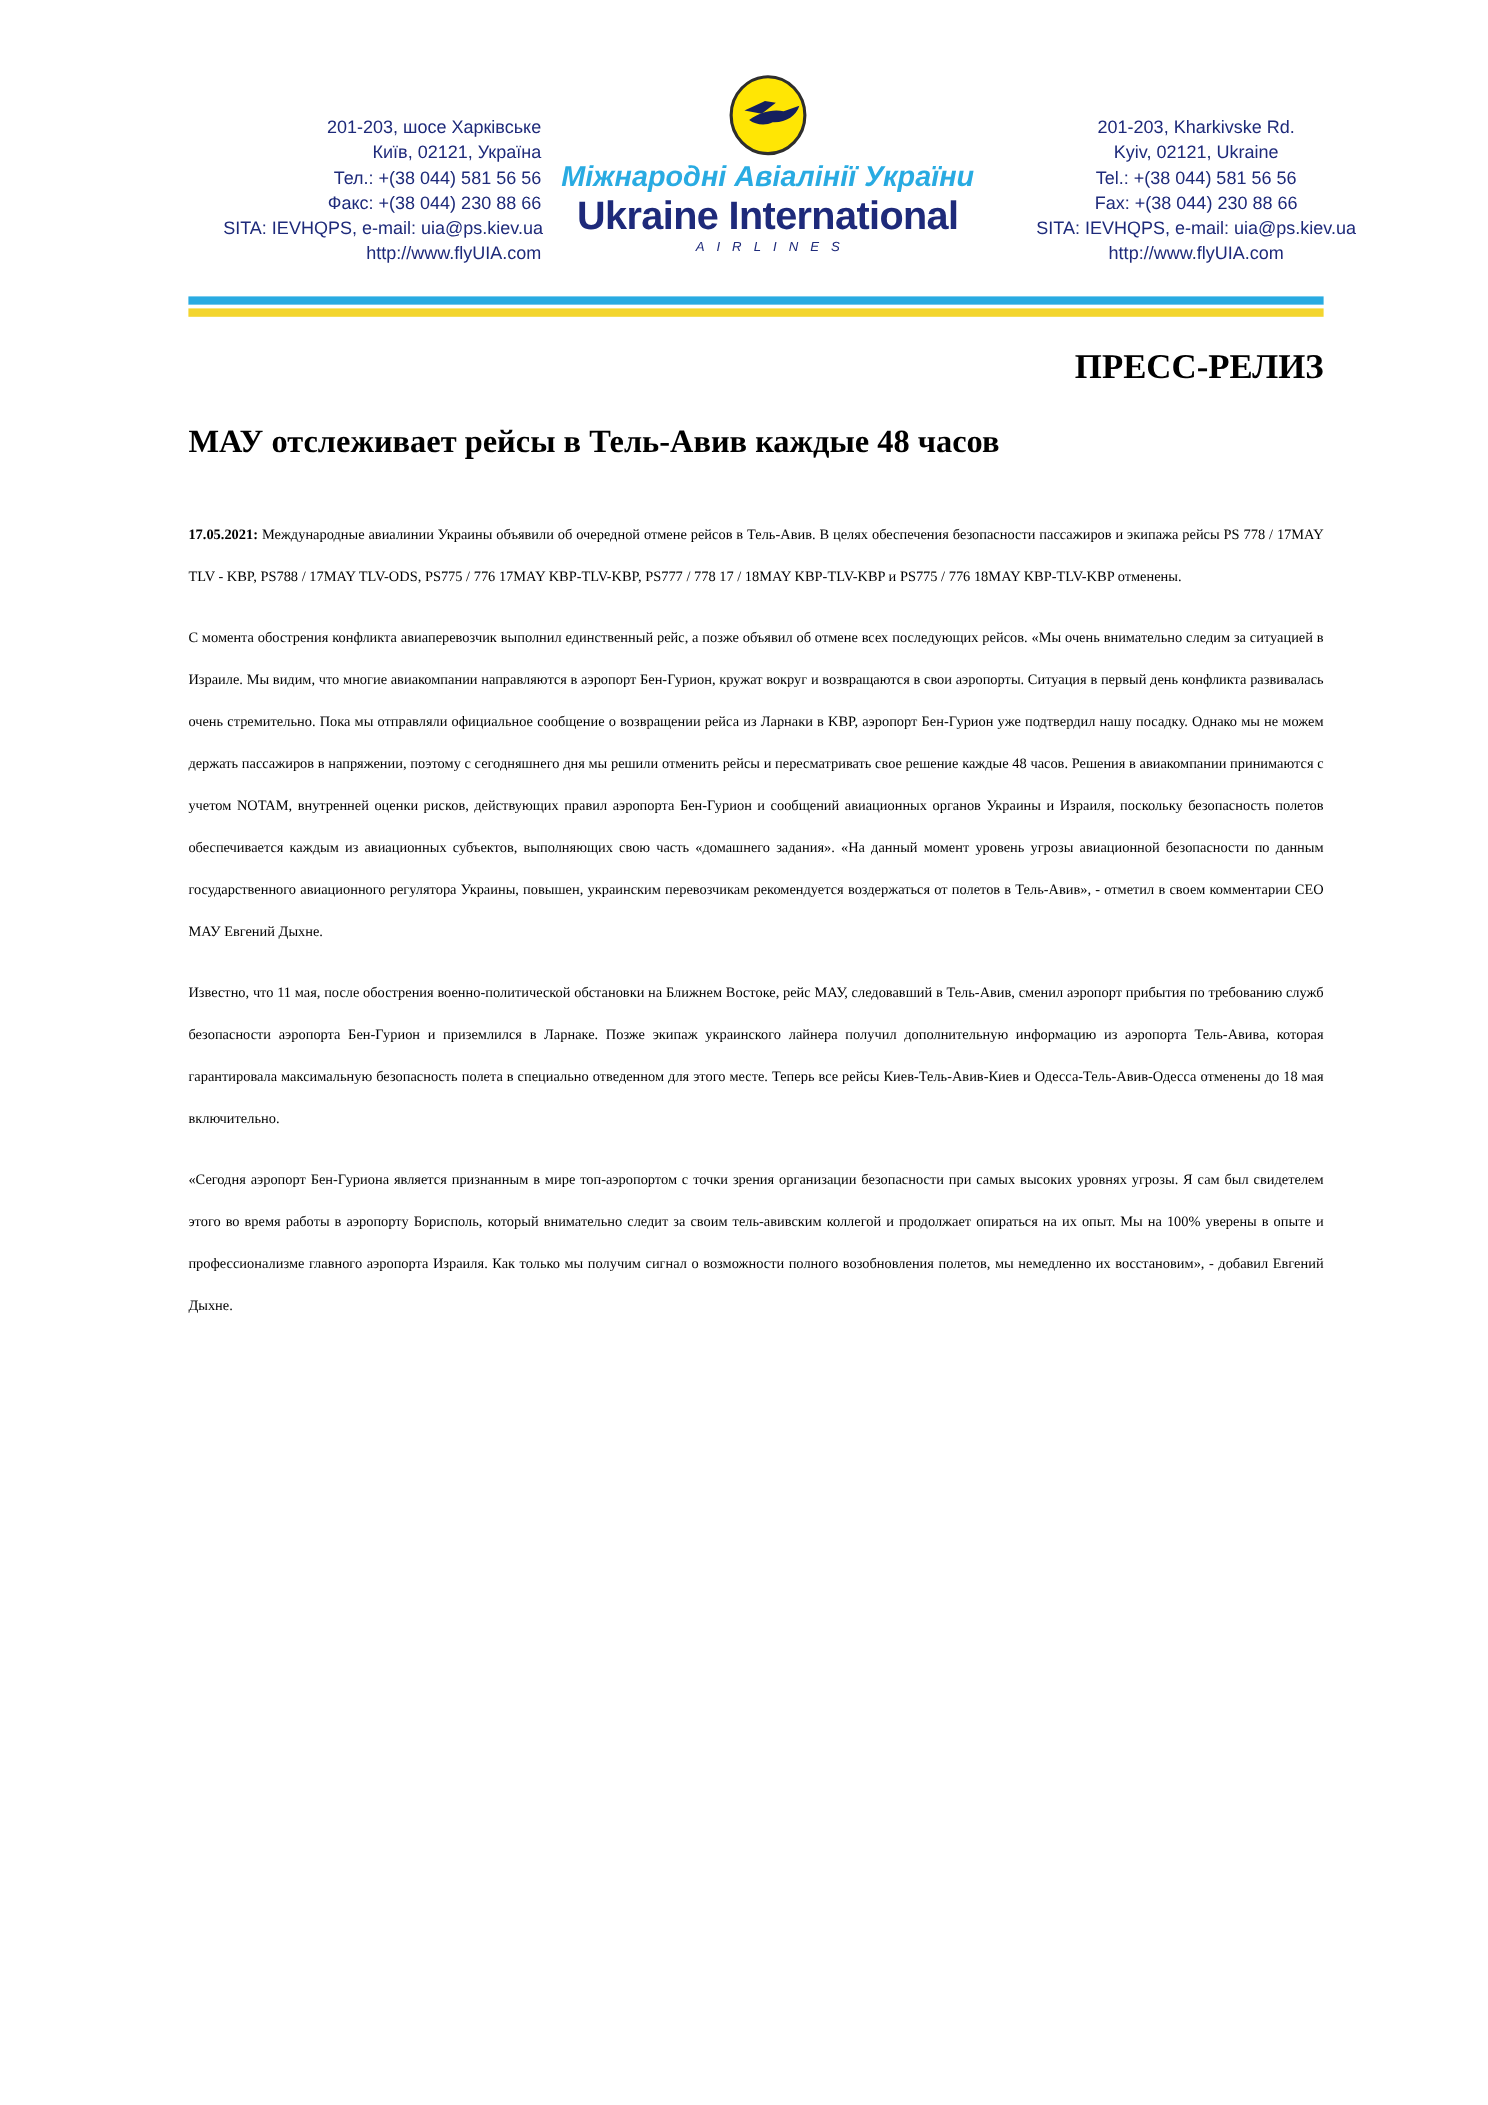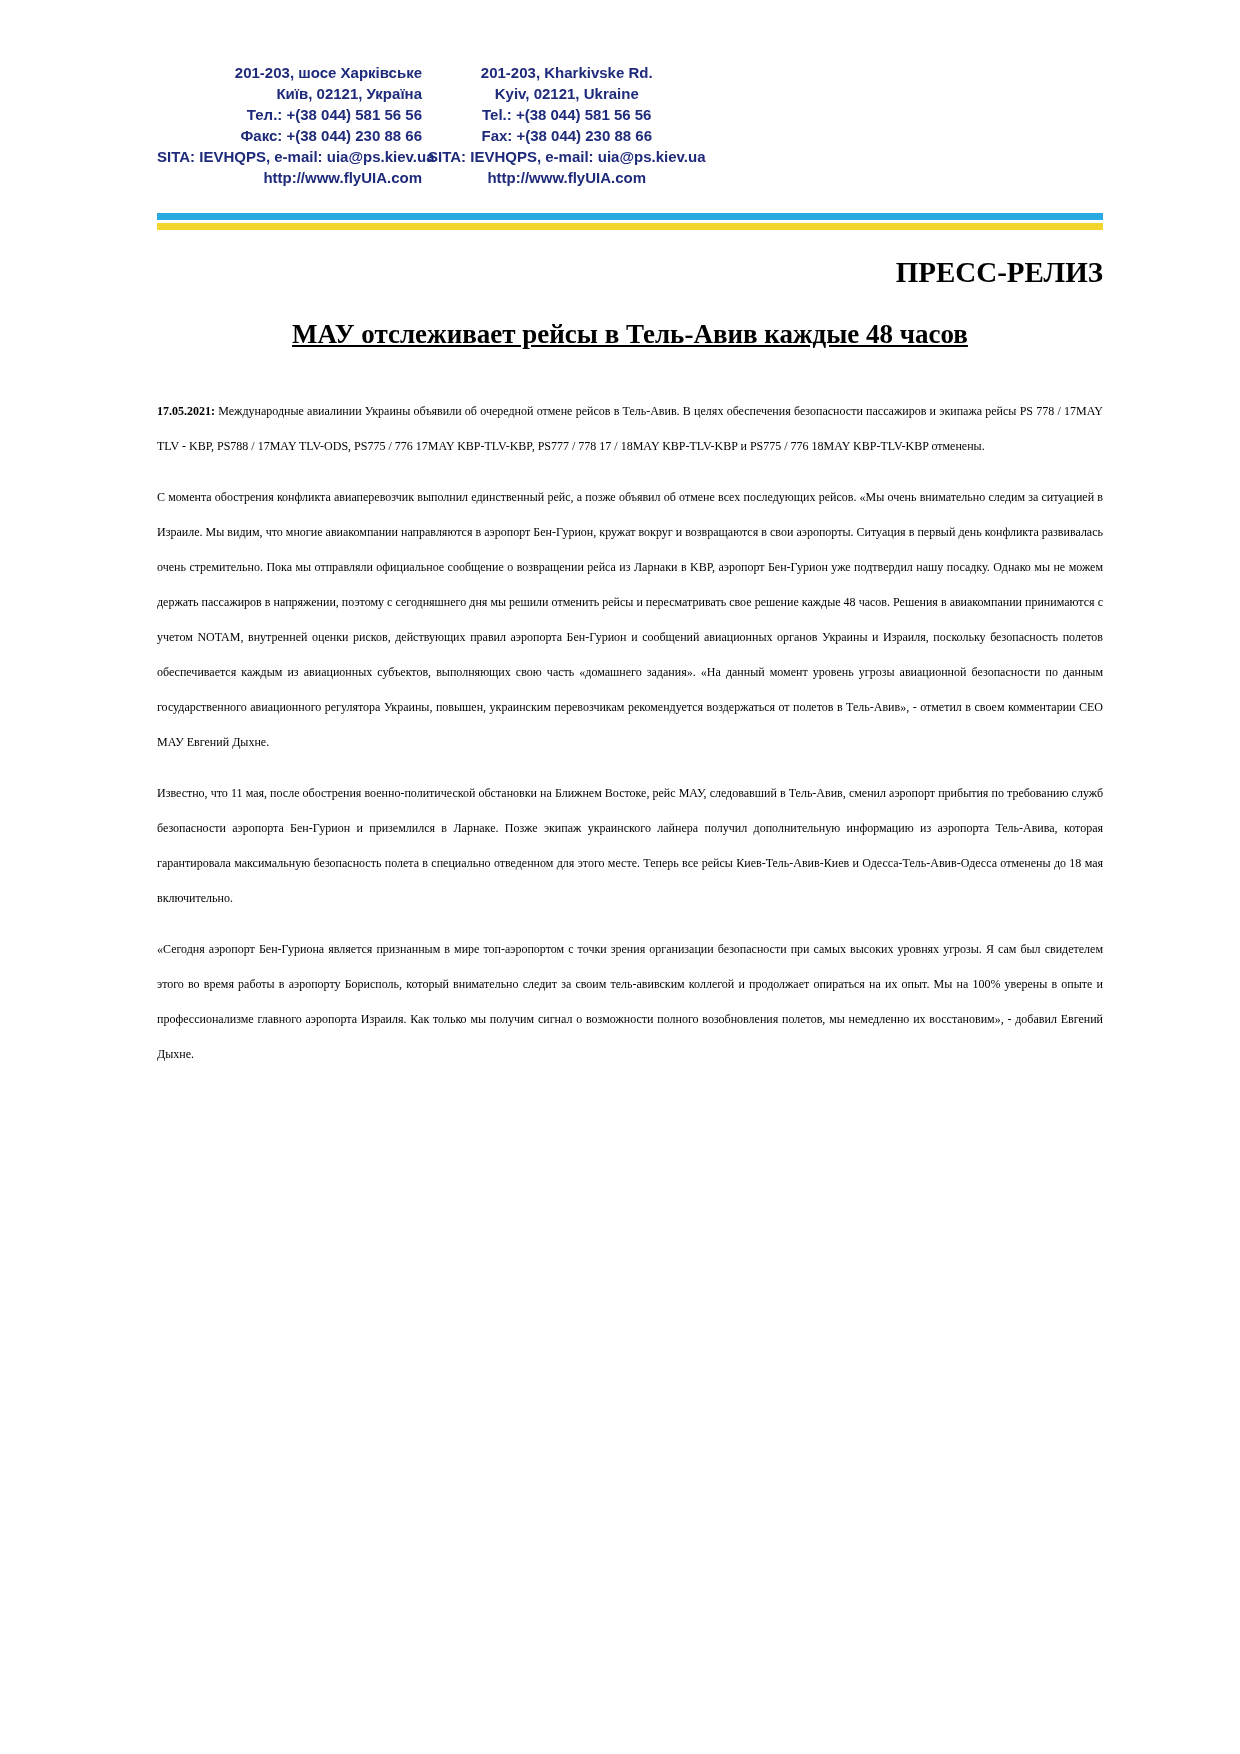--- a/index.html
+++ b/index.html
@@ -1,39 +1,39 @@
 <!DOCTYPE html>
 <html><head>
 <meta charset="utf-8">
 <style>
   html,body{margin:0;padding:0;background:#ffffff;}
   body{width:1240px;height:1754px;position:relative;font-family:"Liberation Serif",serif;color:#000;}
   .page{width:1240px;min-height:1754px;background:#fff;box-sizing:border-box;padding-top:62px;}
 
   
   .header{display:flex;align-items:flex-end;box-sizing:border-box;padding:0 110px 0 157px;}
-  .addr{font-family:"Liberation Sans",sans-serif;font-weight:bold;font-size:15px;line-height:21px;color:#1e2a7a;white-space:nowrap;}
+  .addr{font-family:"Liberation Sans",sans-serif;font-weight:normal;font-size:15px;line-height:21px;color:#1e2a7a;white-space:nowrap;margin-left:29px;}
   .addr-left{text-align:right;flex:0 0 auto;width:265px;}
   .addr-right{text-align:center;flex:0 0 auto;padding-left:6px;}
   .brandcol{flex:1 1 auto;display:flex;flex-direction:column;align-items:center;padding-bottom:10px;}
   .logo-wrap{line-height:0;margin-bottom:4px;}
   .brand-ua{font-family:"Liberation Sans",sans-serif;font-weight:bold;font-style:italic;font-size:24px;line-height:28px;color:#29abe2;white-space:nowrap;}
   .brand-en{font-family:"Liberation Sans",sans-serif;font-weight:bold;font-size:33px;line-height:36px;letter-spacing:-0.5px;color:#1e2a7a;white-space:nowrap;}
   .brand-sub{font-family:"Liberation Sans",sans-serif;font-style:italic;font-size:11px;color:#1e2a7a;letter-spacing:10px;margin-top:2px;padding-left:10px;white-space:nowrap;}
 
   
   .divider{margin:25px 137px 0 157px;}
   .bar-cyan{height:7px;background:#29abe2;}
   .bar-gap{height:3px;background:#ffffff;}
   .bar-yellow{height:7px;background:#f3d52e;}
 
   
   .content{box-sizing:border-box;padding:0 137px 0 157px;}
   .title{font-size:29px;font-weight:bold;text-align:right;margin:26px 0 0 0;}
-  .subtitle{font-size:27px;font-weight:bold;text-align:center;margin:30px 0 0 0;text-decoration:underline;}
+  .subtitle{font-size:27px;font-weight:bold;margin:30px 0 0 0;}
   .bodytext{margin-top:44px;}
   .bodytext p{font-size:12px;line-height:35px;text-align:justify;margin:0 0 16px 0;}
   .bodytext p:last-child{margin-bottom:0;}
   .lead{font-weight:bold;}
 </style>
 </head>
 <body>
 
 <div class="page">
 
@@ -41,20 +41,32 @@
 
     <div class="addr addr-left">
       <div>201-203, шосе Харківське</div>
       <div>Київ, 02121, Україна</div>
       <div>Тел.:  +(38 044) 581 56 56</div>
       <div>Факс: +(38 044) 230 88 66</div>
       <div>SITA: IEVHQPS, e-mail: uia@ps.kiev.ua</div>
       <div>http://www.flyUIA.com</div>
     </div>
 
+    <div class="brandcol">
+      <div class="logo-wrap">
+        <svg width="66" height="68" viewBox="0 0 100 104" aria-hidden="true">
+          <ellipse cx="50" cy="52" rx="47" ry="49" fill="#ffe604" stroke="#2e2e2e" stroke-width="4"></ellipse>
+          <path d="M20,46 L46,34 L60,36 L42,50 Z" fill="#141f5e"></path>
+          <path d="M26,58 C40,48 56,44 70,47 L90,40 C86,53 72,62 56,61 C46,66 34,64 26,58 Z" fill="#141f5e"></path>
+        </svg>
+      </div>
+      <div class="brand-ua">Міжнародні Авіалінії України</div>
+      <div class="brand-en">Ukraine International</div>
+      <div class="brand-sub">AIRLINES</div>
+    </div>
 
     <div class="addr addr-right">
       <div>201-203, Kharkivske Rd.</div>
       <div>Kyiv, 02121, Ukraine</div>
       <div>Tel.:  +(38 044) 581 56 56</div>
       <div>Fax:  +(38 044) 230 88 66</div>
       <div>SITA: IEVHQPS, e-mail: uia@ps.kiev.ua</div>
       <div>http://www.flyUIA.com</div>
     </div>
 

